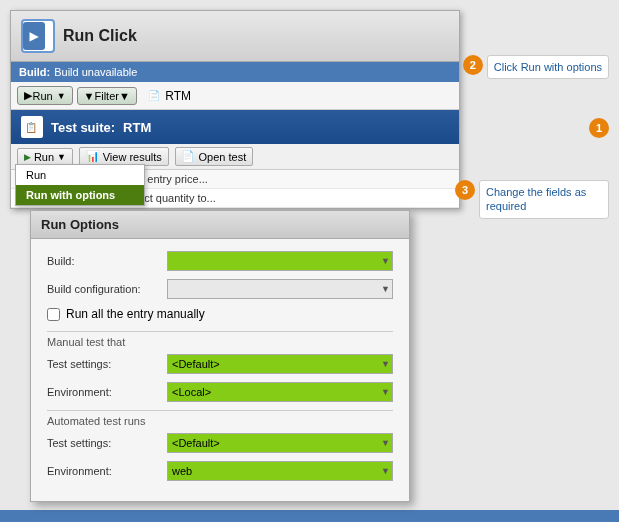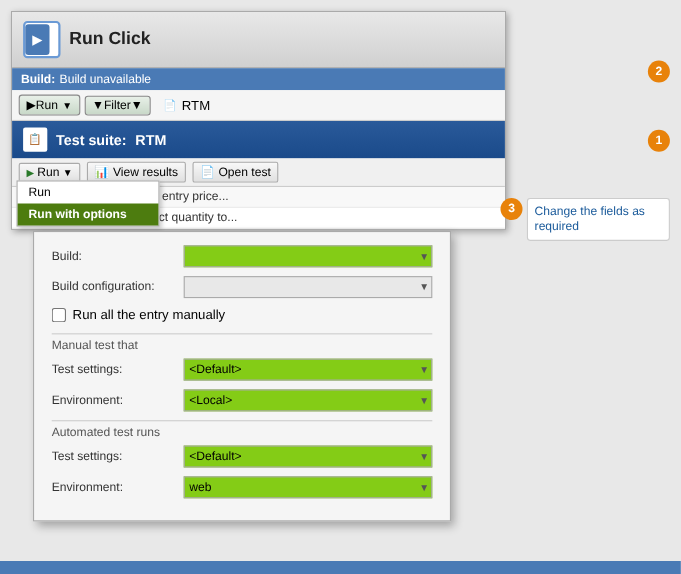--- a/index.html
+++ b/index.html
@@ -413,20 +413,21 @@
       <div class="test-row">
         <span class="col-num">4</span>
         <span class="col-id">146</span>
         <span class="col-desc">Add incorrect quantity to...</span>
       </div>
     </div>
   </div>
 </div>
 
 <div class="run-options-dialog">
+  <div class="dialog-title">Run Options</div>
   <div class="dialog-body">
 
     <div class="form-row">
       <span class="form-label">Build:</span>
       <div class="form-control-wrapper">
         <input type="text" class="form-control-input" value="" style="">
         <span class="dropdown-arrow">▼</span>
       </div>
     </div>
 
@@ -487,20 +488,21 @@
       <span>1</span>
     </div>
   </div>
 </div>
 
 <div class="callout" style="right:10px; top:55px;">
   <div style="display:flex; align-items:flex-start; gap:4px;">
     <div class="callout-circle">
       <span>2</span>
     </div>
+    <div class="callout-text">Click Run with options</div>
   </div>
 </div>
 
 <div class="callout" style="right:10px; top:180px;">
   <div style="display:flex; align-items:flex-start; gap:4px;">
     <div class="callout-circle">
       <span>3</span>
     </div>
     <div class="callout-text">Change the fields as required</div>
   </div>

